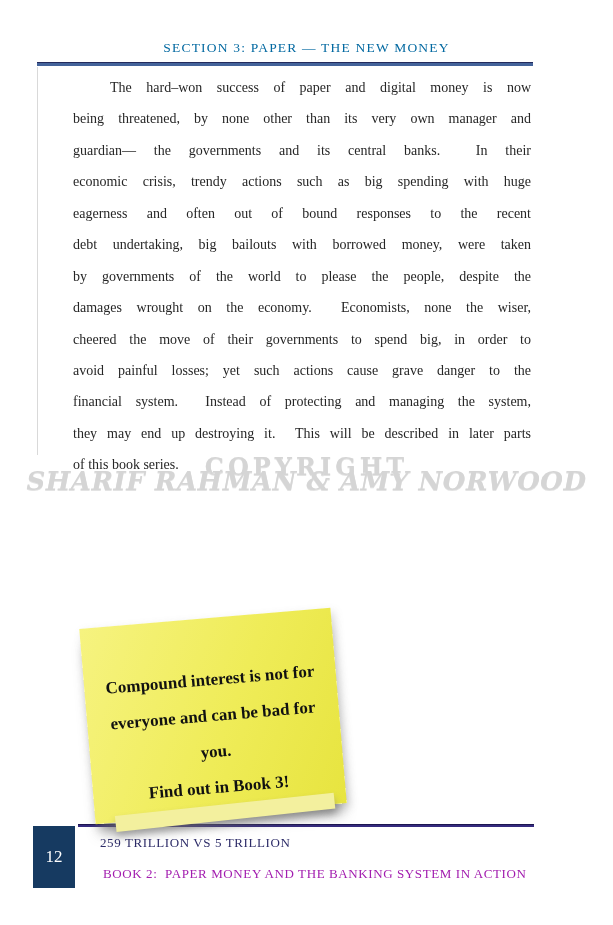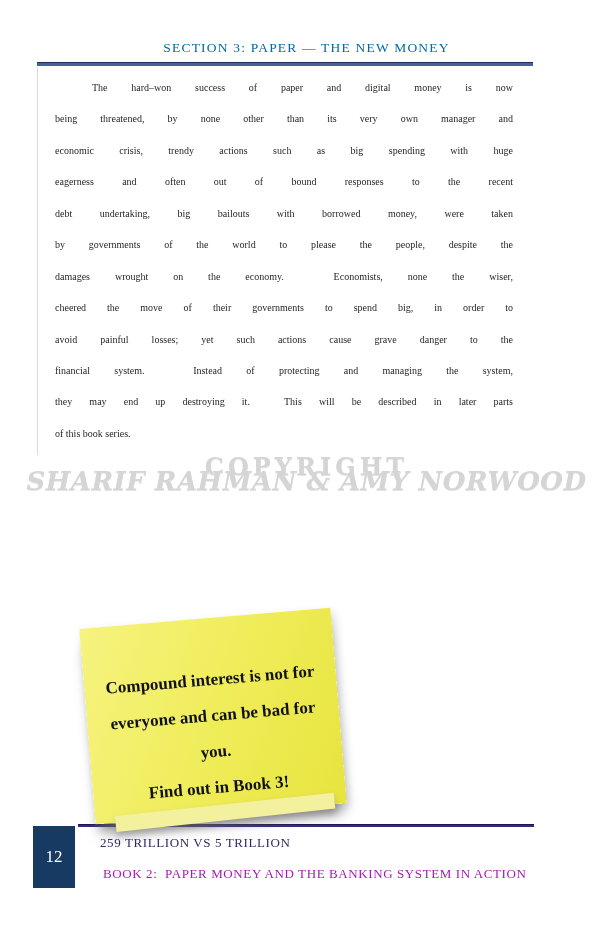--- a/index.html
+++ b/index.html
@@ -23,22 +23,22 @@
     position:absolute;top:62px;left:37px;width:496px;height:3px;
     background:#44639a;border-top:1px solid #232a5c;
   }
   .left-rule{
     position:absolute;top:67px;left:37px;width:1px;height:388px;
     background:#d9d9d9;
   }
 
   
   .body-text{
-    position:absolute;top:72px;left:55px;width:458px;
-    font-size:10px;line-height:31.45px;color:#262626;
+    position:absolute;top:72px;left:73px;width:458px;
+    font-size:14px;line-height:31.45px;color:#262626;
     z-index:2;
   }
   .body-line{
     text-align:justify;text-align-last:justify;
     height:31.45px;overflow:visible;white-space:nowrap;
   }
   .body-line:first-child{padding-left:37px;}
   .body-line:last-child{text-align-last:left;white-space:normal;}
 
   
@@ -103,20 +103,21 @@
 
   <div class="header-rule"></div>
   <div class="left-rule"></div>
 
   <div class="watermark watermark-line1">COPYRIGHT</div>
   <div class="watermark watermark-line2">SHARIF RAHMAN &amp; AMY NORWOOD</div>
 
   <div class="body-text">
       <div class="body-line">The hard–won success of paper and digital money is now</div>
       <div class="body-line">being threatened, by none other than its very own manager and</div>
+      <div class="body-line">guardian— the governments and its central banks.&nbsp; In their</div>
       <div class="body-line">economic crisis, trendy actions such as big spending with huge</div>
       <div class="body-line">eagerness and often out of bound responses to the recent</div>
       <div class="body-line">debt undertaking, big bailouts with borrowed money, were taken</div>
       <div class="body-line">by governments of the world to please the people, despite the</div>
       <div class="body-line">damages wrought on the economy.&nbsp; Economists, none the wiser,</div>
       <div class="body-line">cheered the move of their governments to spend big, in order to</div>
       <div class="body-line">avoid painful losses; yet such actions cause grave danger to the</div>
       <div class="body-line">financial system.&nbsp; Instead of protecting and managing the system,</div>
       <div class="body-line">they may end up destroying it.&nbsp; This will be described in later parts</div>
       <div class="body-line">of this book series.</div>

